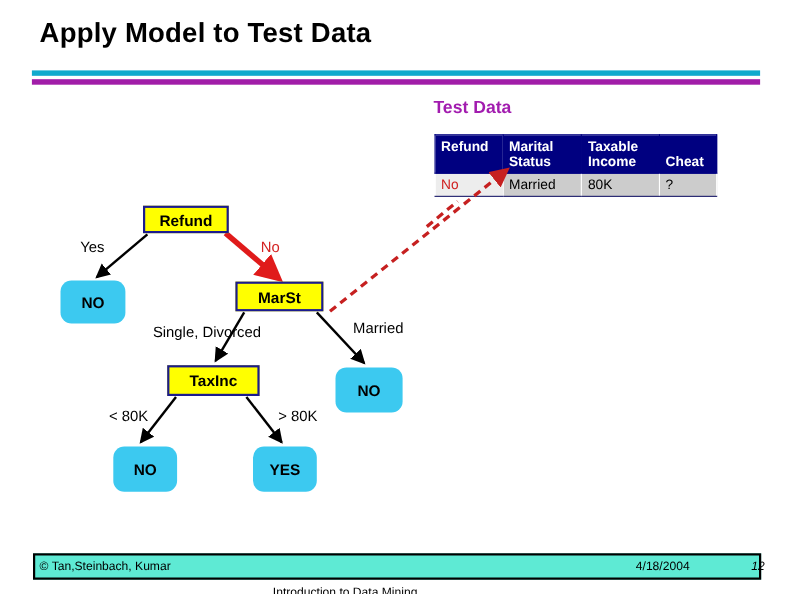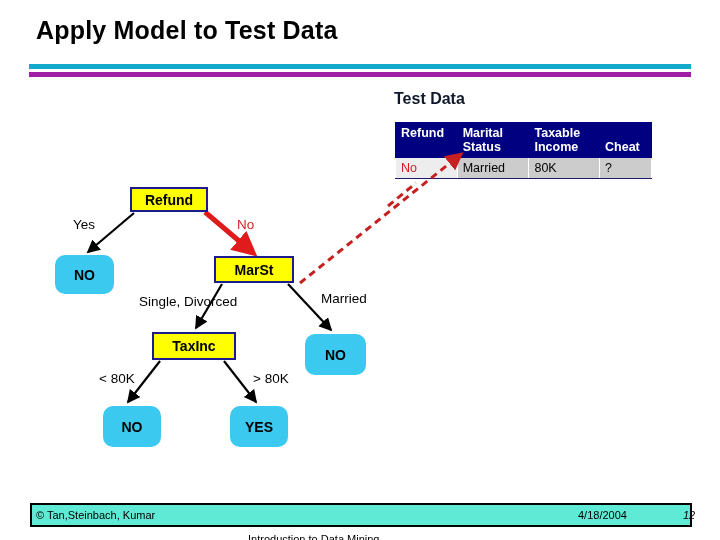--- a/index.html
+++ b/index.html
@@ -26,21 +26,21 @@
     background:#ffffff;
   }
   .rule-magenta{
     position:absolute;left:29px;top:72px;width:662px;height:5px;
     background:#A11DA8;
   }
 
   
   .testdata-label{
     position:absolute;left:394px;top:90px;
-    font-size:16px;font-weight:bold;color:#0f172a;
+    font-size:16px;font-weight:bold;color:#a21caf;
     white-space:nowrap;
   }
 
   
   .tbl{
     position:absolute;left:395px;top:122px;
     border-collapse:collapse;
     border:1px solid #1b1b6b;
   }
   .tbl th{

